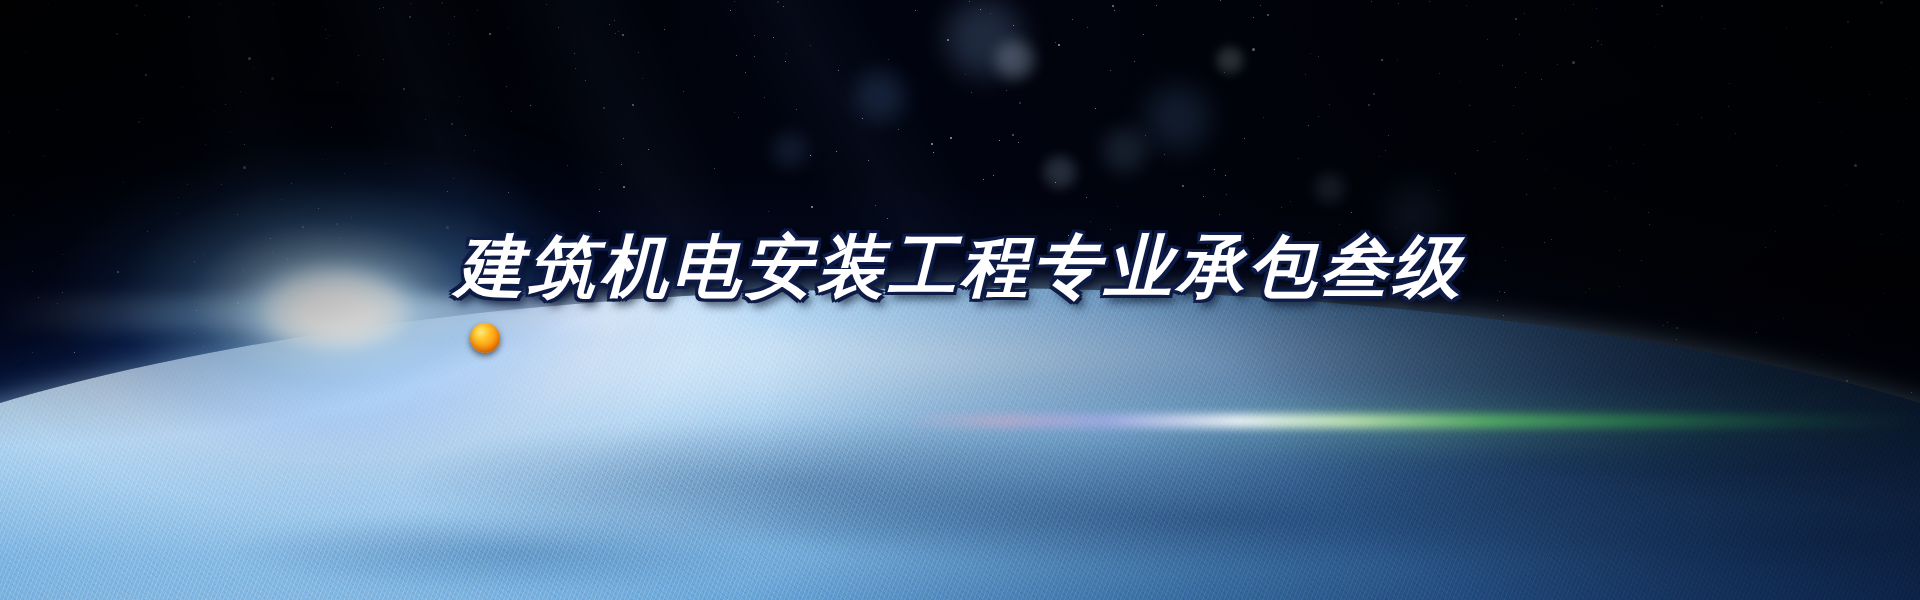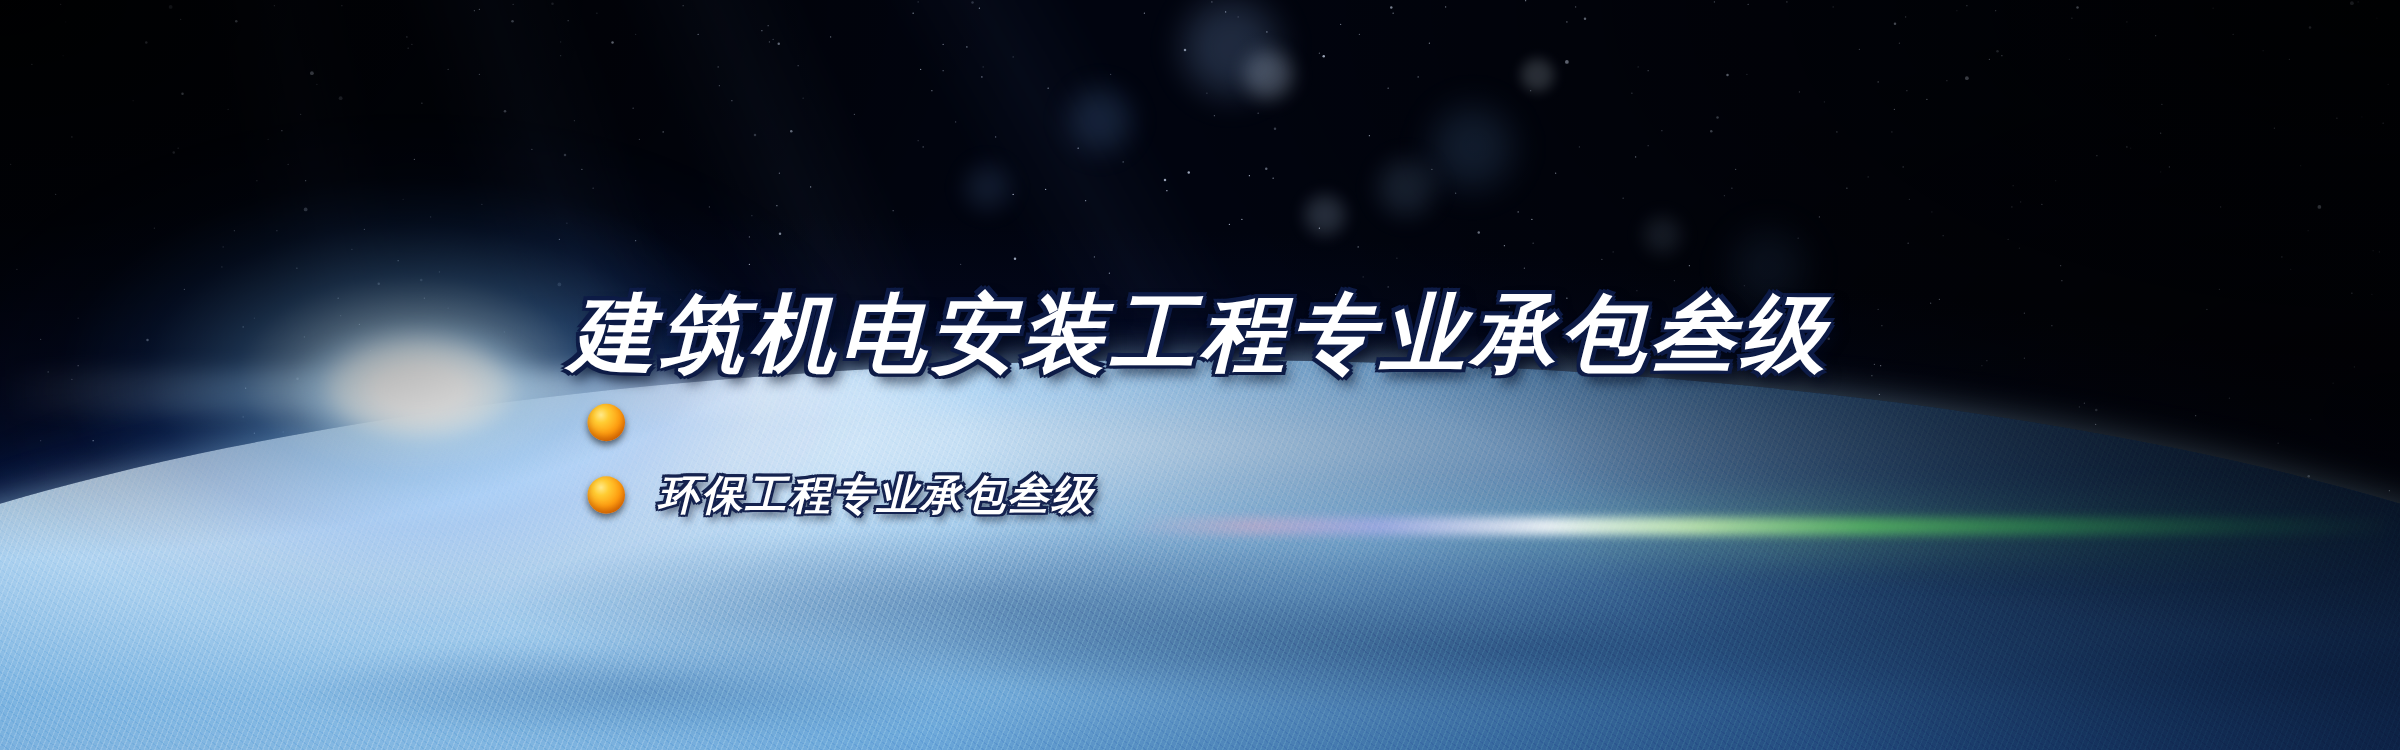--- a/index.html
+++ b/index.html
@@ -639,20 +639,16 @@
   <div class="content">
 
     <div class="headline">建筑机电安装工程专业承包叁级</div>
 
     <div class="bullets">
 
       <div class="bullet">
         <span class="dot"></span>
       </div>
 
-      <div class="bullet">
-        <span class="dot"></span>
-        <span class="bullet-text">环保工程专业承包叁级</span>
-      </div>
 
     </div>
   </div>
 </div>
 
 </body></html>

